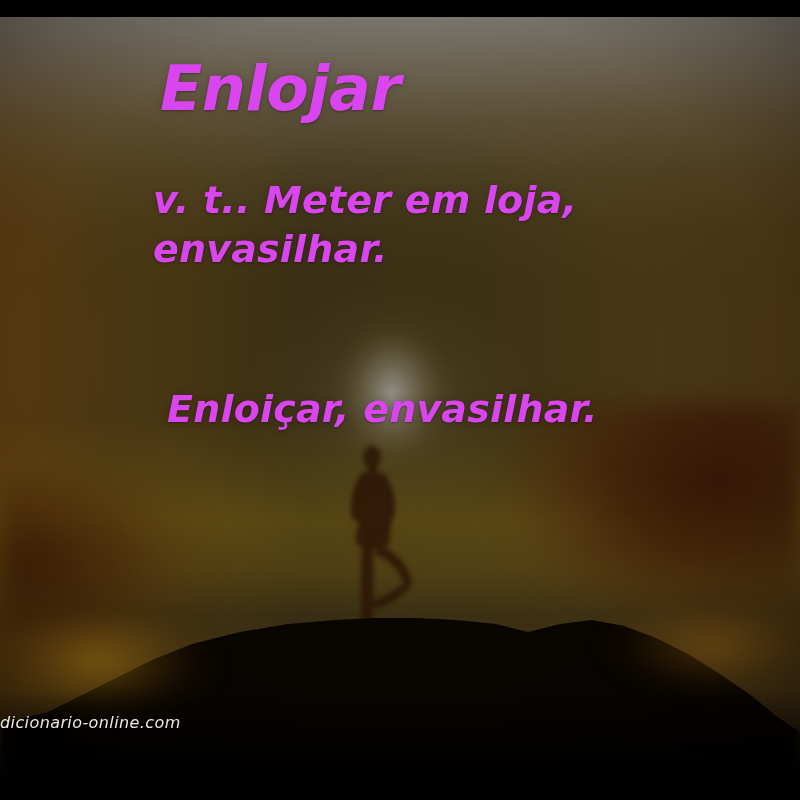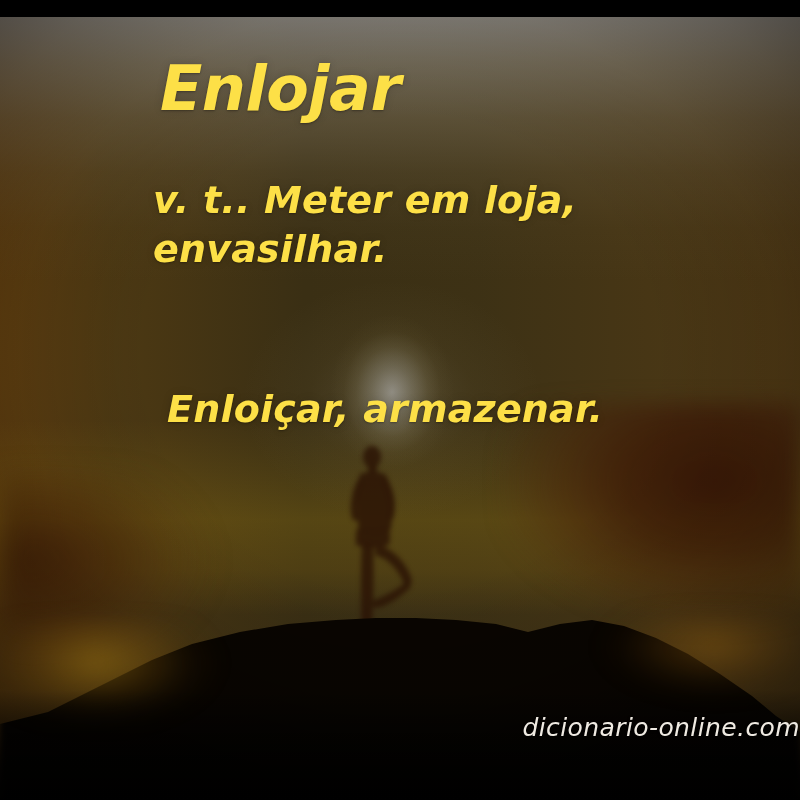--- a/index.html
+++ b/index.html
@@ -237,21 +237,21 @@
       rgba(0,0,0,0.10) 68%,
       rgba(0,0,0,0.28) 86%,
       rgba(0,0,0,0.46) 100%
     );
   }
 
   
 
   .txt {
     position: absolute;
-    color: #fde047;
+    color: #d946ef;
     font-family: "DejaVu Sans", sans-serif;
     font-style: italic;
     font-weight: bold;
     letter-spacing: 0.2px;
     text-shadow:
       0 1px 2px rgba(0,0,0,0.30),
       0 0 10px rgba(0,0,0,0.14);
     white-space: pre-wrap;
   }
 
@@ -276,22 +276,22 @@
     top: 385px;
     width: 520px;
     font-size: 38px;
     line-height: 1.30;
   }
 
   #watermark {
     left: 0;
     right: 0;
     top: 713px;
-    text-align: right;
-    font-size: 25px;
+    text-align: left;
+    font-size: 16px;
     font-weight: normal;
     color: #efeae2;
     letter-spacing: 0.4px;
     text-shadow: 0 1px 3px rgba(0,0,0,0.85);
   }
 </style>
 </head>
 <body>
 
 <div id="card">
@@ -335,17 +335,17 @@
   <div class="bg-layer" id="bg-ridgeglow-left"></div>
   <div class="bg-layer" id="bg-ridgeglow-right"></div>
   <div class="bg-layer" id="bg-bottomfade"></div>
   <div class="bg-layer" id="bg-vignette"></div>
   <div class="bg-layer" id="bg-topbar"></div>
 
   <div class="txt" id="word-title">Enlojar</div>
 
   <div class="txt" id="definition-1">v. t.. Meter em loja, envasilhar.</div>
 
-  <div class="txt" id="definition-2">Enloiçar, armazenar.</div>
+  <div class="txt" id="definition-2">Enloiçar, envasilhar.</div>
 
   <div class="txt" id="watermark">dicionario-online.com</div>
 
 </div>
 
 </body></html>

